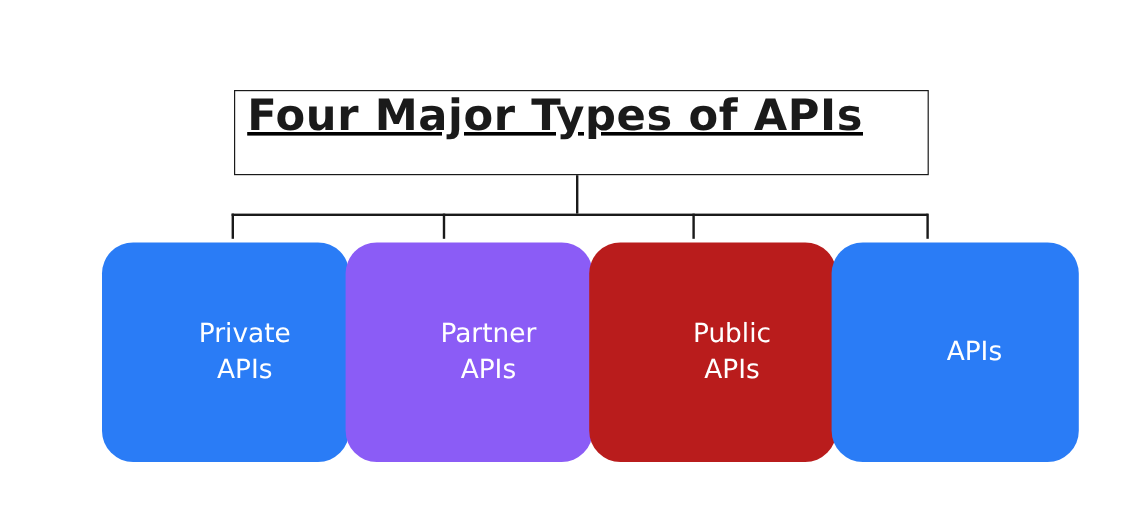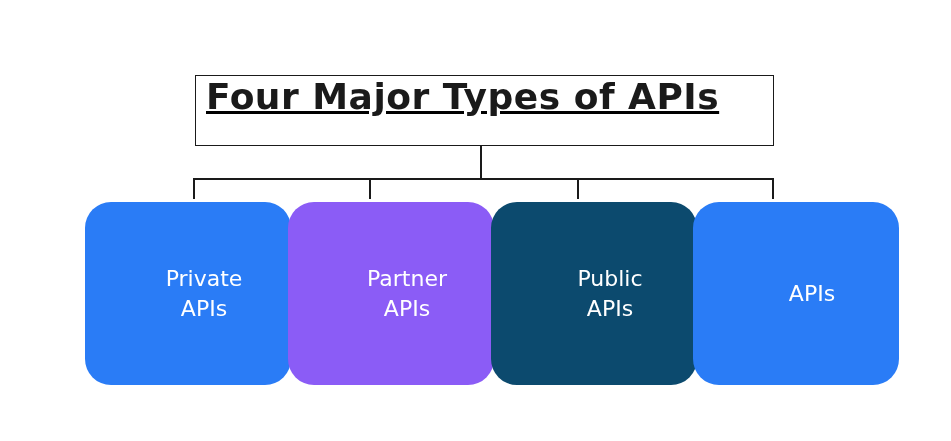--- a/index.html
+++ b/index.html
@@ -31,21 +31,21 @@
   </div>
 </div>
 
 <div class="card" style="left:288px; background:#8b5cf6;">
   <div class="card-label">
     <div>Partner</div>
     <div>APIs</div>
   </div>
 </div>
 
-<div class="card" style="left:491px; background:#0c4a6e;">
+<div class="card" style="left:491px; background:#b91c1c;">
   <div class="card-label">
     <div>Public</div>
     <div>APIs</div>
   </div>
 </div>
 
 <div class="card" style="left:693px; background:#2A7CF6;">
   <div class="card-label">
     <div>APIs</div>
   </div>

